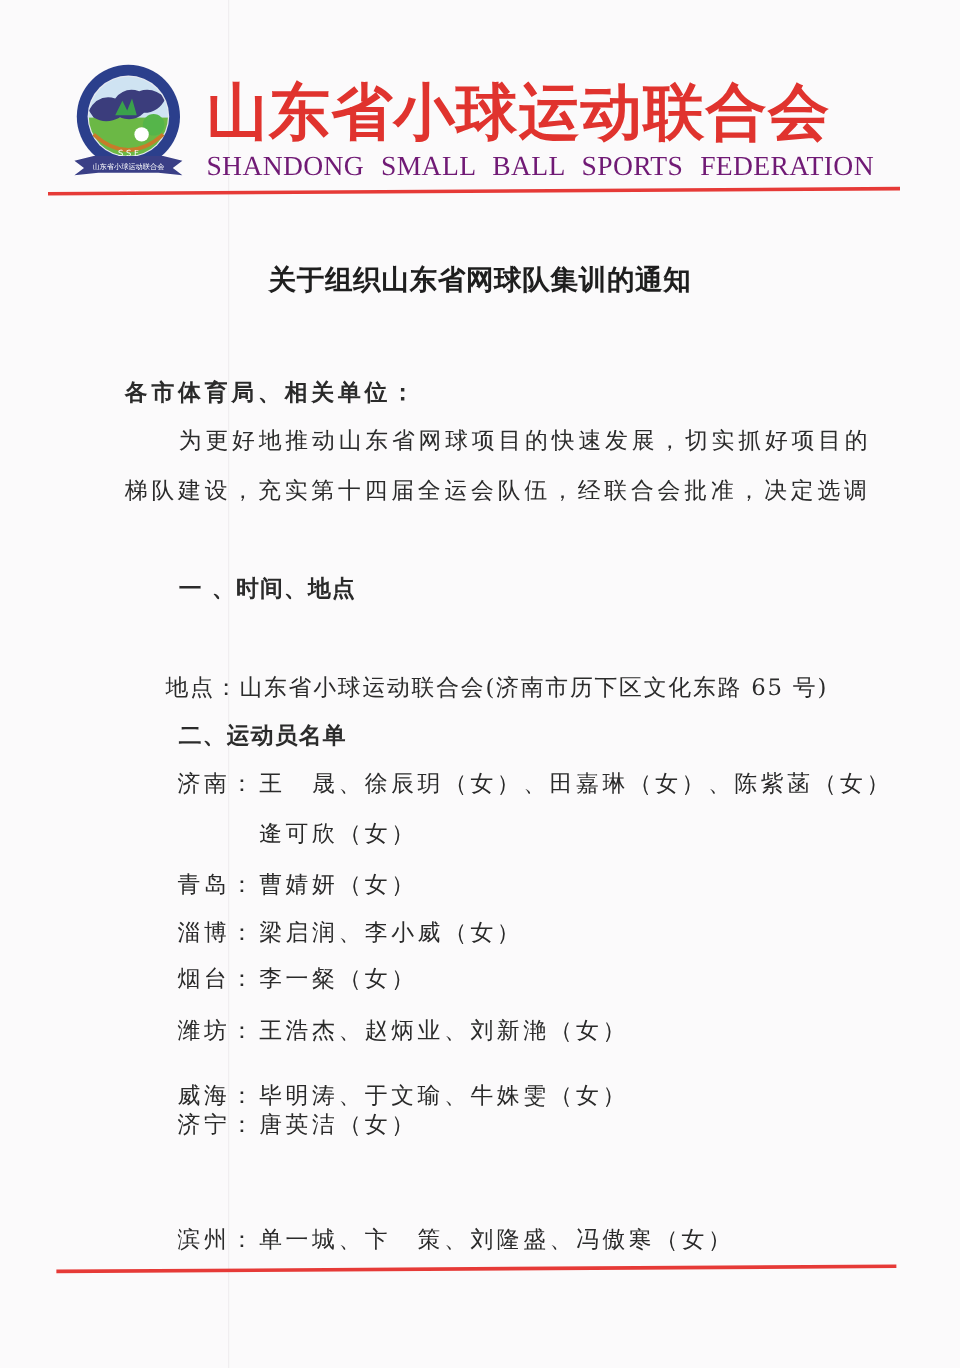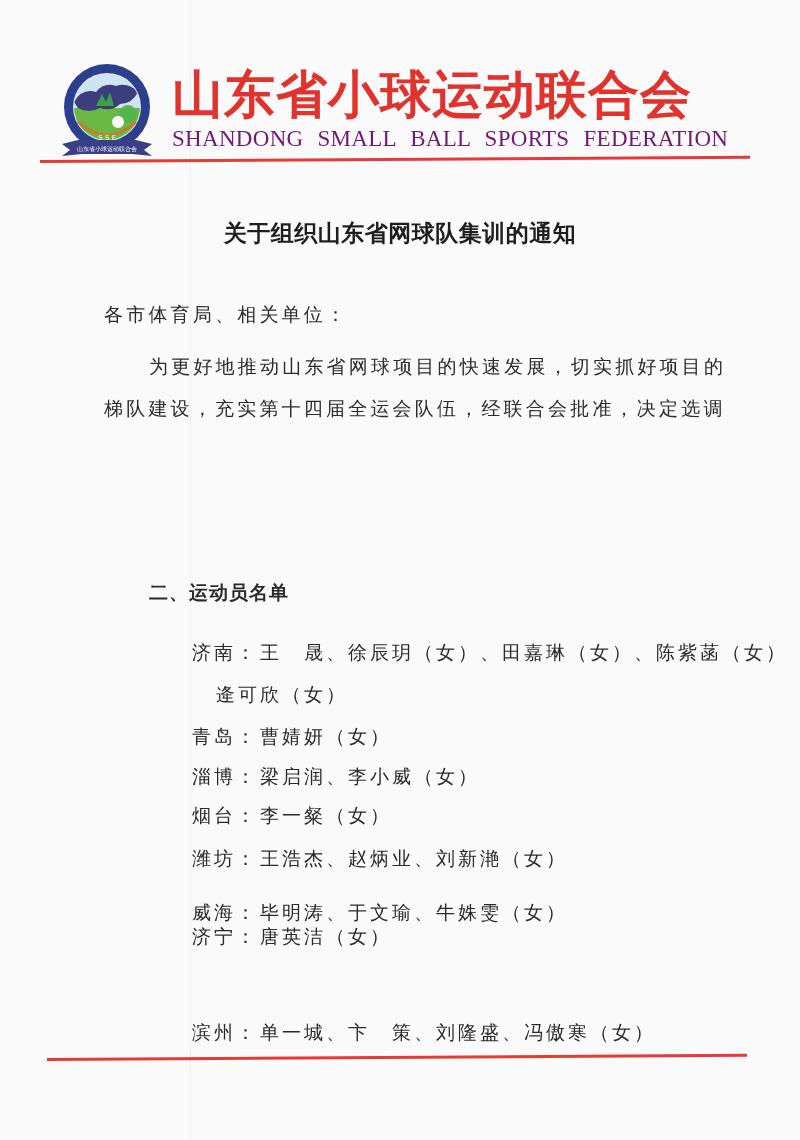--- a/index.html
+++ b/index.html
@@ -4,21 +4,21 @@
   <style>
     html, body { margin: 0; padding: 0; }
     body {
       width: 800px; height: 1140px; background: #fbfafb; position: relative; overflow: hidden;
       font-family: "DejaVu Serif", "Liberation Serif", serif; color: #2a2a2a;
     }
     .page { position: absolute; inset: 0; }
     .scan-line { position: absolute; top: 0; bottom: 0; left: 190px; width: 1px; background: #f0eef0; }
 
     
-    .logo { position: absolute; left: 58px; top: 62px; width: 98px; height: 100px; text-decoration: underline; }
+    .logo { position: absolute; left: 58px; top: 52px; width: 98px; height: 100px; text-decoration: underline; }
     .org-cn {
       position: absolute; left: 172px; top: 64px; font-size: 51px; letter-spacing: 1px;
       color: #e0332e; font-family: "DejaVu Serif", "Liberation Serif", serif; font-weight: bold;
       line-height: 60px; white-space: nowrap;
     }
     .org-en {
       position: absolute; left: 172px; top: 126px; font-size: 23px; color: #701a75;
       font-family: "Liberation Serif", "DejaVu Serif", serif; white-space: nowrap; letter-spacing: 0.3px;
       word-spacing: 8px;
     }
@@ -30,33 +30,33 @@
       position: absolute; left: 47px; top: 1058px; width: 700px; height: 3px; background: #e63a37;
       transform: rotate(-0.35deg); transform-origin: left center;
     }
 
     
     .doc-title {
       position: absolute; left: 0; right: 0; top: 218px; text-align: center;
       font-size: 23px; font-weight: bold; color: #1e1e1e; font-family: "DejaVu Sans", sans-serif; letter-spacing: 0.5px;
     }
     .line { position: absolute; font-size: 19px; white-space: nowrap; color: #2b2b2b; letter-spacing: 3.2px; }
-    .salutation { left: 104px; top: 302px; }
+    .salutation { left: 104px; top: 314px; font-weight: bold; }
     .para { left: 104px; }
     .p1 { top: 354px; left: 149px; }
     .p2 { top: 396px; }
     .p3 { top: 438px; }
     .section-h { font-family: "DejaVu Sans", sans-serif; font-weight: bold; letter-spacing: 1px; }
     .s1 { left: 149px; top: 478px; }
     .time { left: 138px; top: 518px; }
     .place { left: 138px; top: 560px; letter-spacing: 1.5px; }
-    .s2 { left: 149px; top: 580px; }
+    .s2 { left: 149px; top: 600px; }
 
     .roster-row { position: absolute; left: 148px; font-size: 19px; white-space: nowrap; letter-spacing: 3px; }
-    .roster-row .city { display: inline-block; width: 68px; margin-left: 44px; }
+    .roster-row .city { display: inline-block; width: 68px; }
     .roster-cont { left: 216px; text-align: right; }
   </style>
 </head>
 <body>
 
 <div class="page">
   <div class="scan-line"></div>
 
   <div class="logo">
     <svg width="98" height="100" viewBox="0 0 98 100">
@@ -83,20 +83,22 @@
   <div class="org-cn">山东省小球运动联合会</div>
   <div class="org-en">SHANDONG  SMALL BALL  SPORTS FEDERATION</div>
   <div class="rule-top"></div>
 
   <div class="doc-title">关于组织山东省网球队集训的通知</div>
 
   <div class="line salutation">各市体育局、相关单位：</div>
   <div class="line para p2">梯队建设，充实第十四届全运会队伍，经联合会批准，决定选调</div>
   <div class="line para p1">为更好地推动山东省网球项目的快速发展，切实抓好项目的</div>
 
+  <div class="line section-h s1">一 、时间、地点</div>
+  <div class="line place">地点：山东省小球运动联合会(济南市历下区文化东路 65 号)</div>
 
   <div class="line section-h s2">二、运动员名单</div>
 
   <div>
     <div class="roster-row" style="top:640px">
       <span class="city">济南：</span><span>王　晟、徐辰玥（女）、田嘉琳（女）、陈紫菡（女）</span>
     </div>
     <div class="roster-row roster-cont" style="top:682px">
       <span>逄可欣（女）</span>
     </div>

